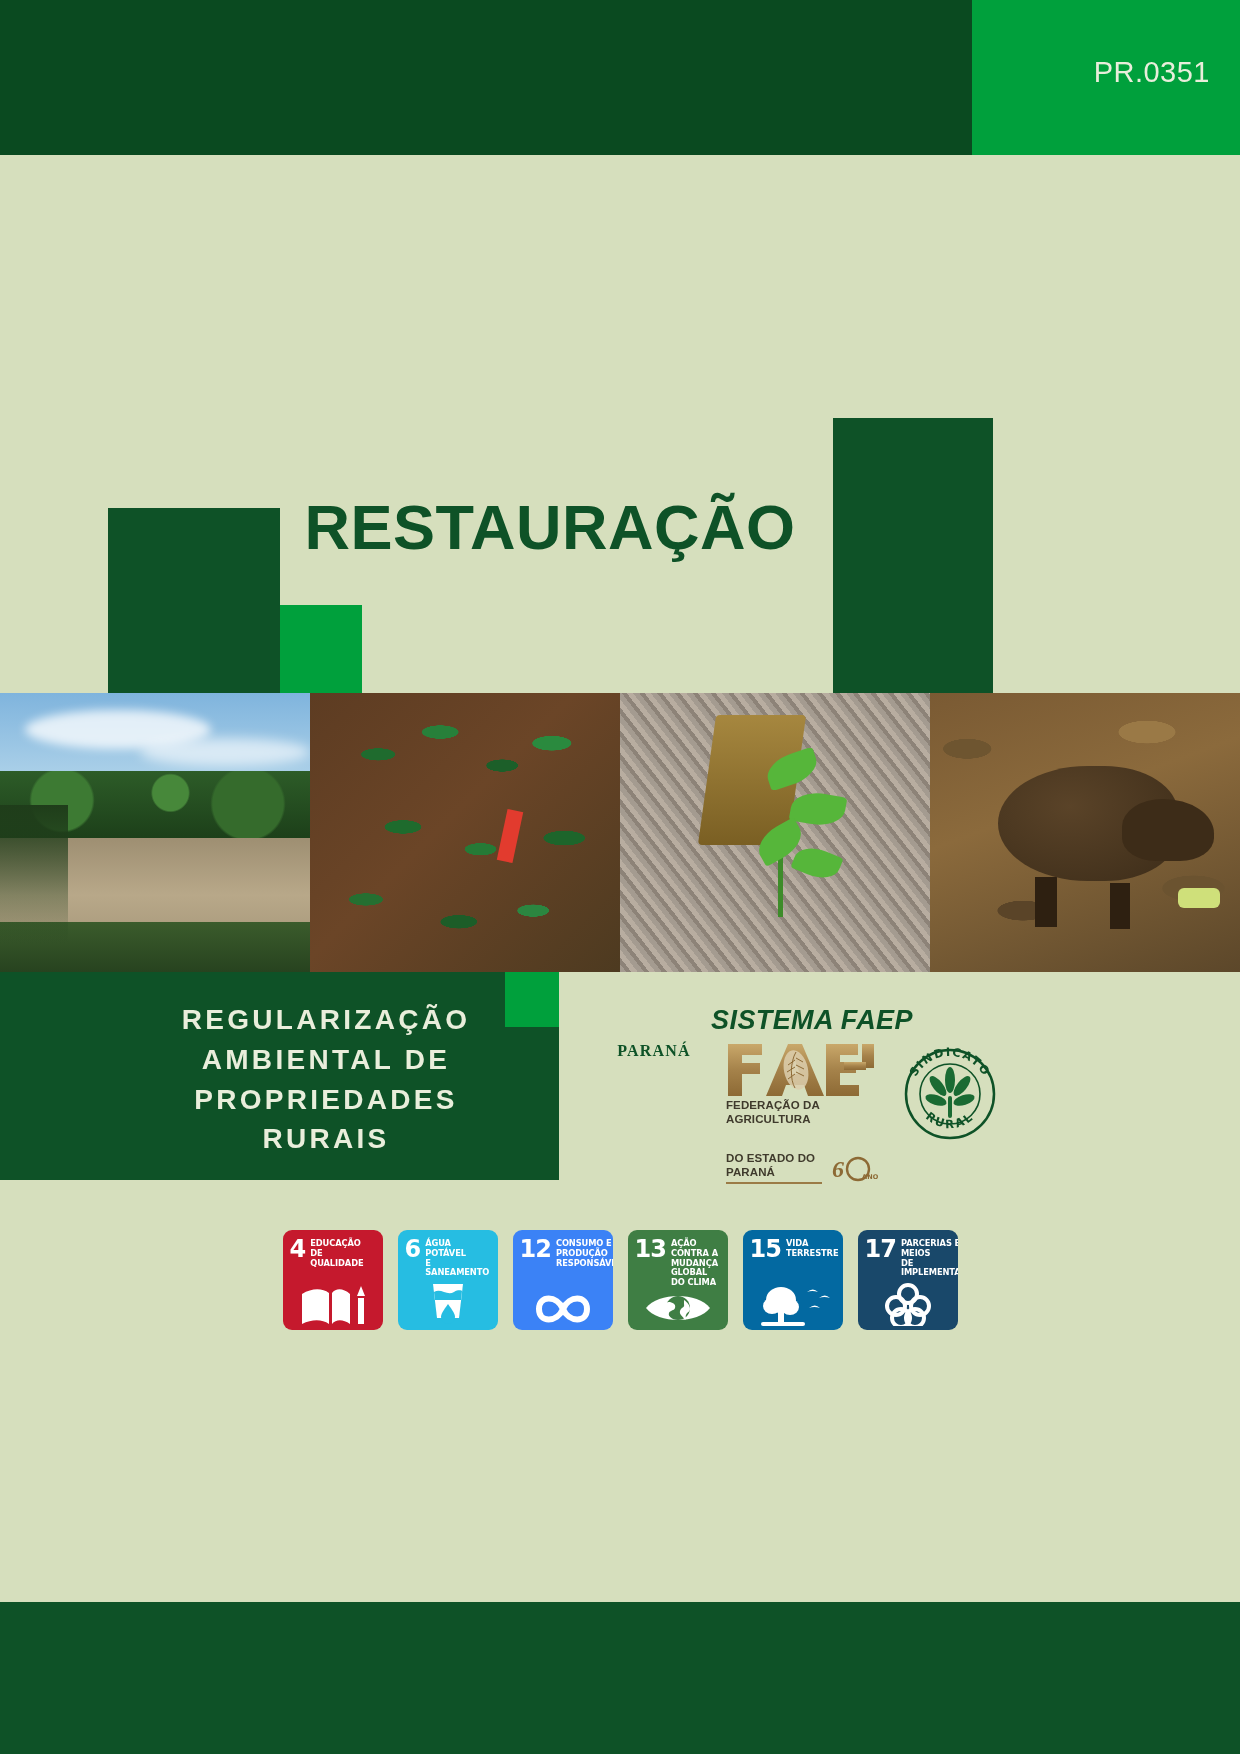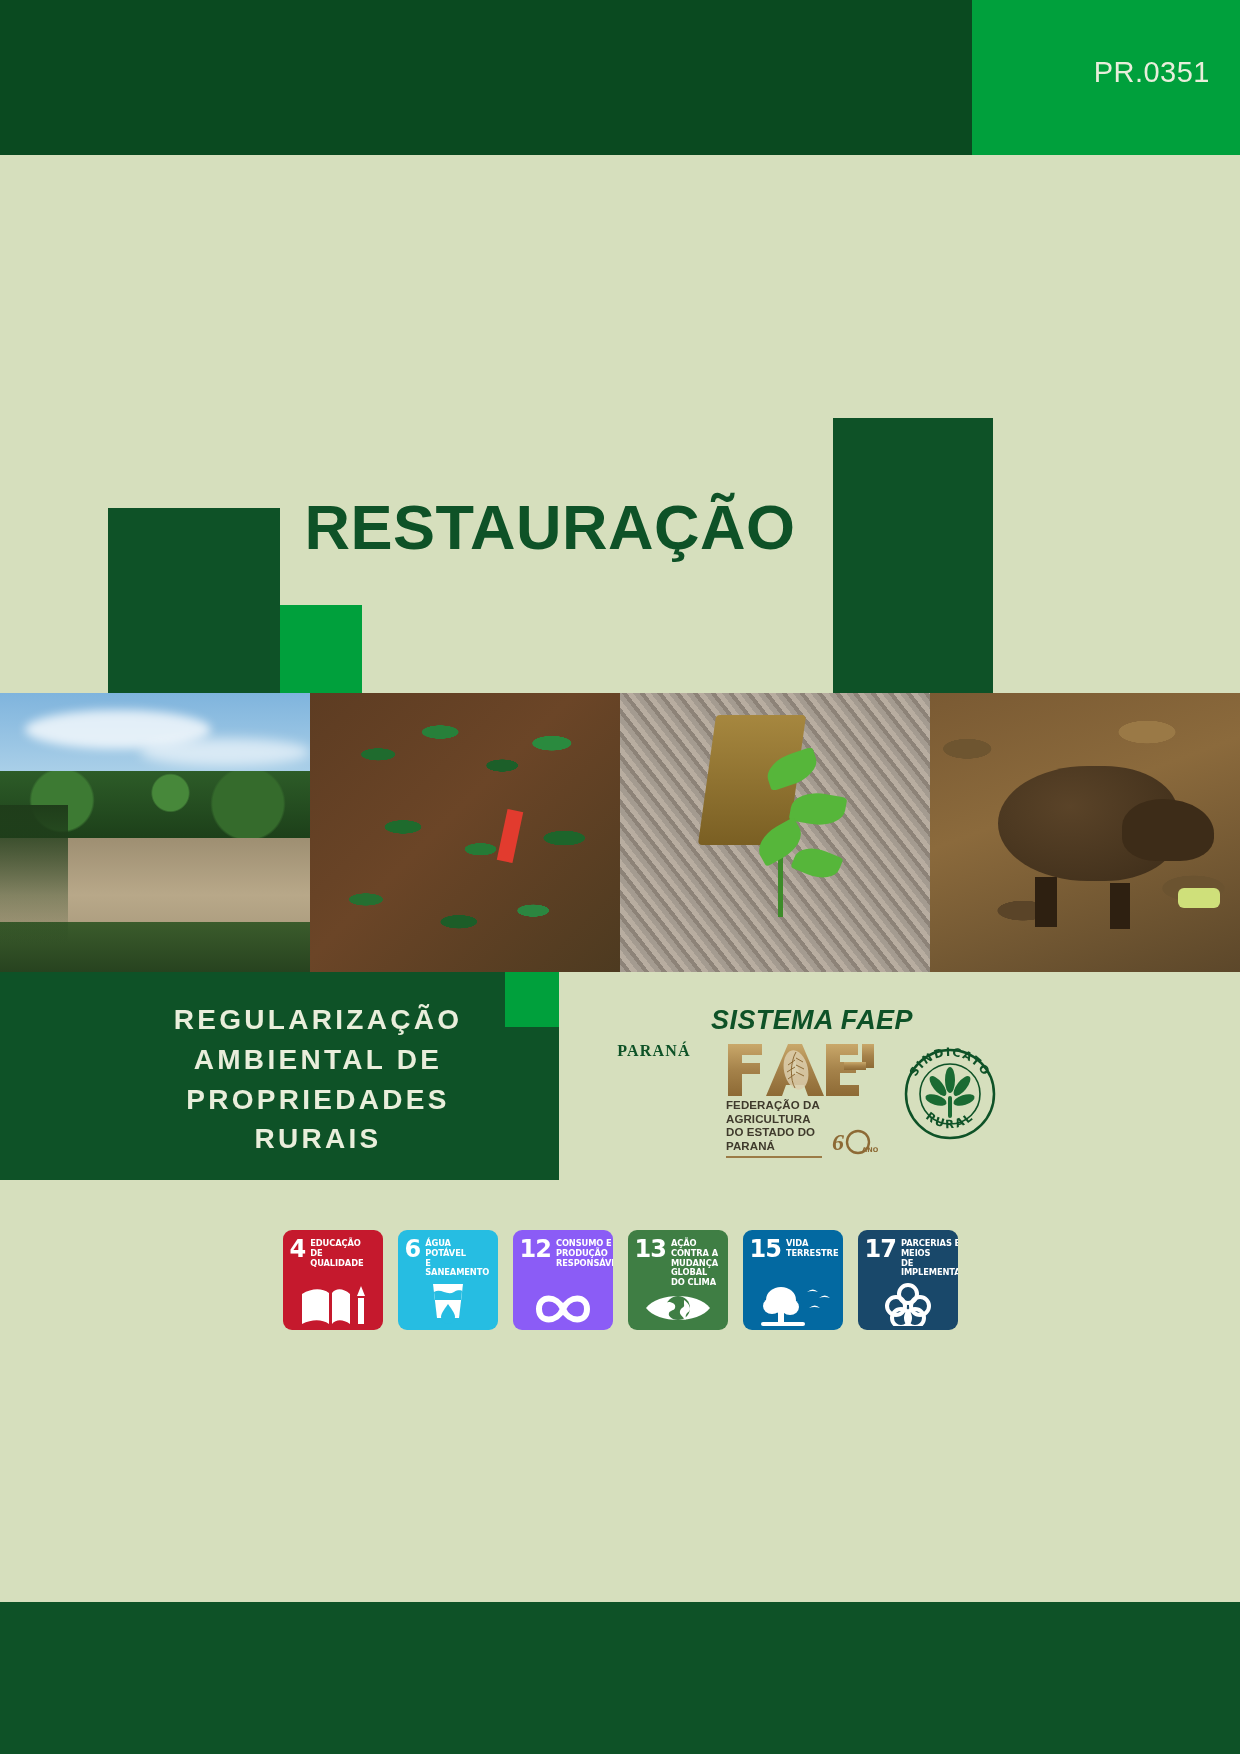--- a/index.html
+++ b/index.html
@@ -129,21 +129,21 @@
   .ph4 .leg2{position:absolute;left:58%;top:68%;width:20px;height:46px;background:#2e2011;z-index:2;}
   .ph4 .food{position:absolute;left:80%;top:70%;width:42px;height:20px;
      background:#cfe07a;border-radius:6px;z-index:4;}
 
   
   .subtitle-band {
     position: absolute; left: 0; top: 972px; width: 559px; height: 208px;
     background: #0e5227;
   }
   .subtitle-text {
-    position: absolute; left: 4px; top: 1000px; width: 628px;
+    position: absolute; left: 12px; top: 1000px; width: 628px;
     text-align: center;
     color: #e9eedb;
     font-size: 28px;
     font-weight: bold;
     letter-spacing: 3.3px;
     line-height: 1.42;
   }
 
   
   .faep-head {
@@ -177,21 +177,21 @@
     font-size: 16px; letter-spacing: 1.2px; margin-top: 2px;
   }
 
   
   .faep-logo { width: 152px; }
   .faep-logo .mark { height: 56px; }
   .faep-logo .sub {
     color: #3f3a2c; font-size: 11.5px; font-weight: bold;
     line-height: 1.18; letter-spacing: .1px; margin-top: 3px;
   }
-  .faep-logo .subline { display: flex; align-items: flex-start; gap: 3px; }
+  .faep-logo .subline { display: flex; align-items: center; gap: 3px; margin-top: 26px; }
   .faep-logo .underline { width: 96px; height: 1.5px; background: #9b7b46; margin-top: 3px; }
   .anos60 { position: relative; width: 46px; height: 30px; margin-left:2px; }
 
   
   .sindicato { width: 108px; height: 108px; position: relative; }
 
   
   .sdg-row {
     position: absolute; left: 0; top: 1230px; width: 1240px;
     display: flex; justify-content: center; gap: 15px;
@@ -392,21 +392,21 @@
         <svg width="54" height="46" viewBox="0 0 54 46">
           <g fill="#fff">
             <path d="M12 4 H42 L38 38 H16 Z"></path>
             <path d="M13 12 C20 8 26 16 33 12 C38 9 41 11 41 11 L40 20 H14 Z" fill="#26bde2"></path>
             <path d="M27 24 C22 31 20 34 20 37 a7 7 0 0 0 14 0 c0-3-2-6-7-13Z" fill="#26bde2"></path>
           </g>
         </svg>
       </div>
     </div>
 
-    <div class="sdg" style="background:#8b5cf6">
+    <div class="sdg" style="background:#3b82f6">
       <div class="hdr">
         <span class="num">12</span>
         <span class="txt">
           <span>CONSUMO E</span><br>
           <span>PRODUÇÃO</span><br>
           <span>RESPONSÁVEIS</span>
         </span>
       </div>
       <div class="glyph">
         <svg width="64" height="34" viewBox="0 0 64 34">

